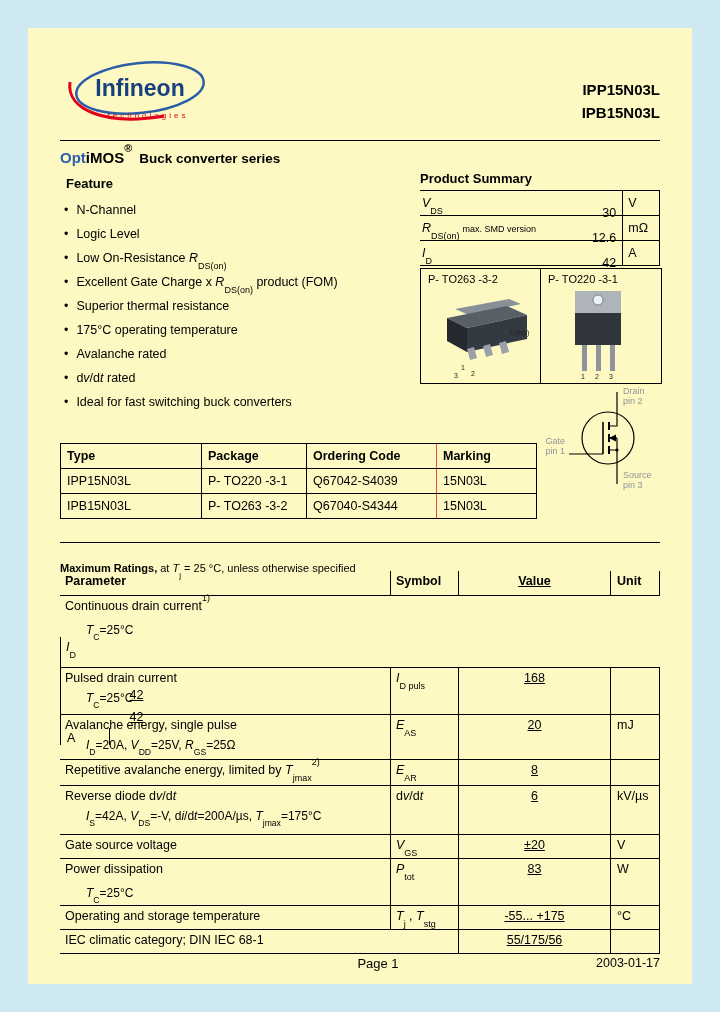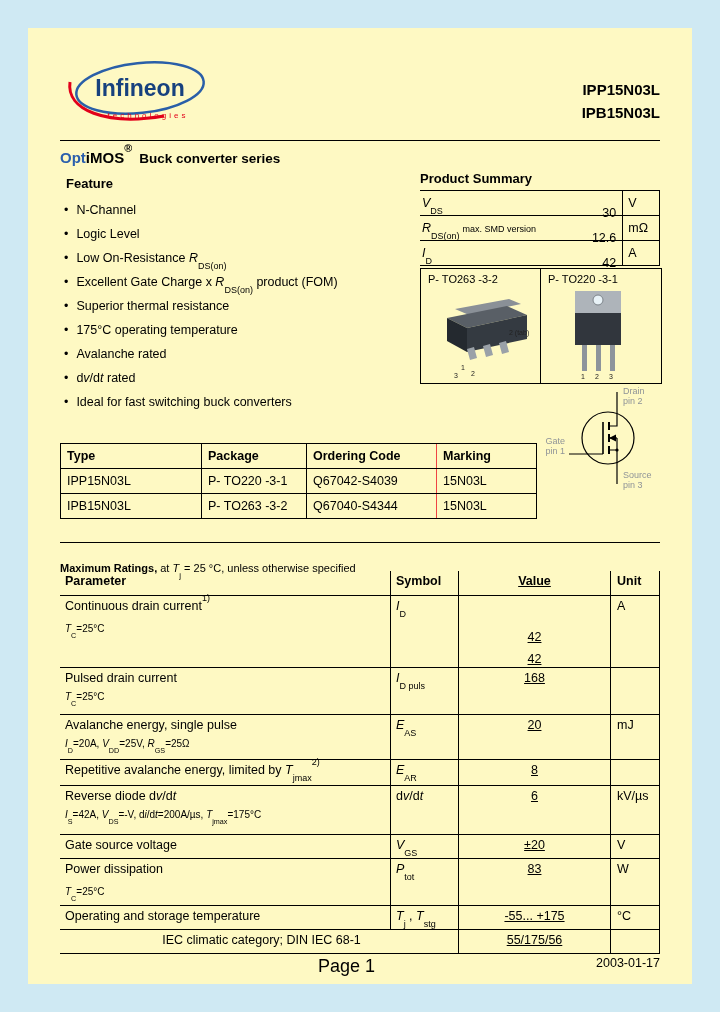--- a/index.html
+++ b/index.html
@@ -69,32 +69,32 @@
   .rhead{left:32px;top:497px;font-size:11px;white-space:nowrap;margin-top:37px;}
   .rhead .b{font-weight:bold;}
 
   
   .rt{left:32px;top:514px;width:600px;border-top:1px solid #000;font-size:12.5px;}
   .rt-row{display:flex;border-bottom:1px solid #000;box-sizing:border-box;}
   .cp{width:330px;box-sizing:border-box;padding:3px 0 0 5px;}
   .cs{width:68px;border-left:1px solid #000;box-sizing:border-box;padding:3px 0 0 5px;}
   .cv{width:152px;border-left:1px solid #000;box-sizing:border-box;text-align:center;padding-top:3px;text-decoration:underline;}
   .cu{width:50px;border-left:1px solid #000;border-right:1px solid #000;box-sizing:border-box;padding:3px 6px 0 6px;}
-  .cpw{width:398px;box-sizing:border-box;padding:3px 0 0 5px;text-align:center;}
+  .cpw{width:398px;box-sizing:border-box;padding:3px 0 0 5px;}
   .rt-row.hdr{font-weight:bold;}
   .rt-row.hdr .cv{text-align:center;}
-  .h25{height:25px;margin-top:28px;} .h72{height:72px;} .h47{height:47px;} .h45{height:45px;}
+  .h25{height:25px;margin-top:28px;} .h72{height:72px;flex-direction:column;} .h47{height:47px;} .h45{height:45px;}
   .h26{height:26px;} .h49{height:49px;} .h24{height:24px;}
-  .cond{font-size:10px;margin-top:6px;white-space:nowrap;}
+  .cond{font-size:12px;margin-top:6px;white-space:nowrap;margin-left:21px;}
   .cond.gap{margin-top:10px;}
   .vals-low{padding-top:30px;}
   .vline{display:block;line-height:22px;}
 
   
-  .foot-page{left:290px;top:928px;width:120px;text-align:left;font-size:18px;}
+  .foot-page{left:290px;top:928px;width:120px;text-align:center;font-size:13px;}
   .foot-date{right:32px;top:928px;font-size:12.5px;}
 </style>
 </head>
 <body>
 
 <div class="page">
 
   <svg class="abs" style="left:24px;top:20px;" width="175" height="95" viewBox="0 0 175 95">
     <ellipse cx="88" cy="40" rx="64" ry="25" fill="none" stroke="#2a5fa8" stroke-width="2.5" transform="rotate(-6 88 40)"></ellipse>
     <path d="M18,34 C14,62 54,78 112,68" fill="none" stroke="#e2001a" stroke-width="3"></path>

